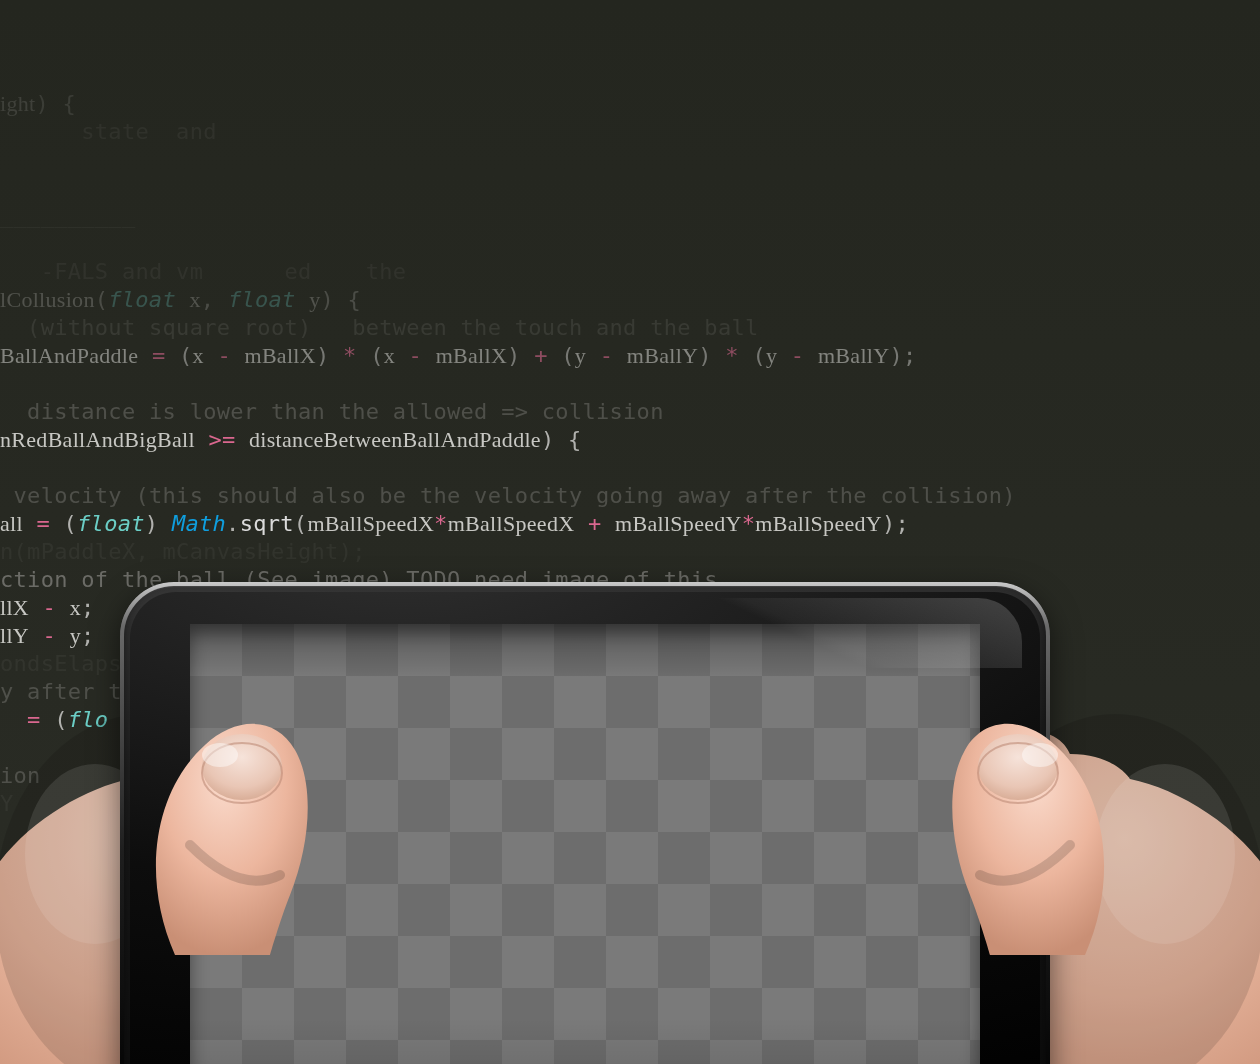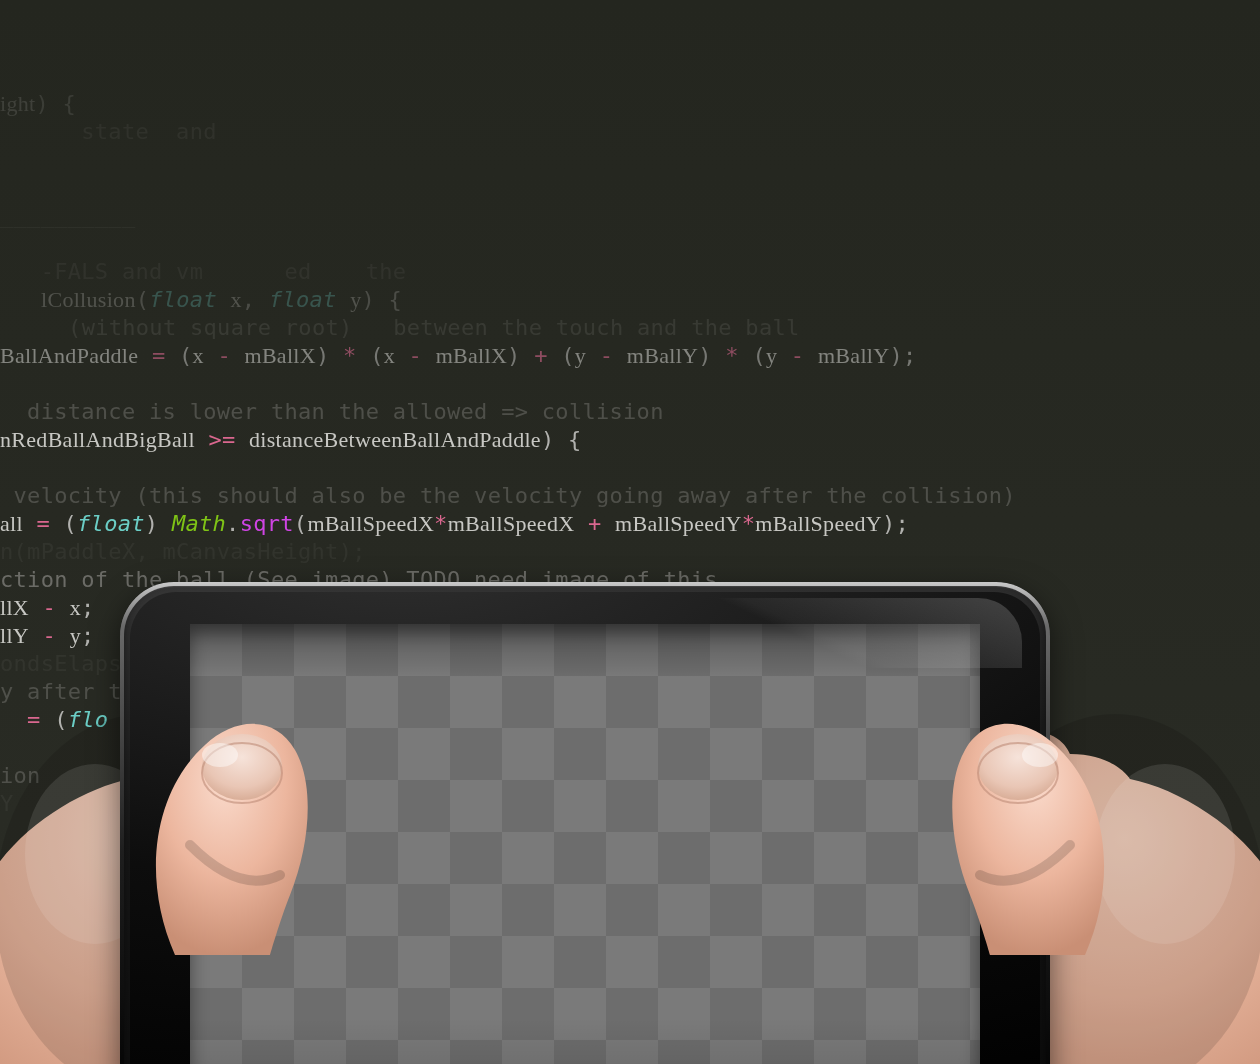--- a/index.html
+++ b/index.html
@@ -7,27 +7,27 @@
   
   
   body{background:linear-gradient(180deg,#24261f 0%,#282a23 65%,#2b2d26 100%);}
 
   
   #code{position:absolute;left:0;top:40px;width:1260px;
     font-size:22px;line-height:28px;white-space:pre;color:#888;
     letter-spacing:.3px;}
   #code .row{display:block;}          
   .ty {color:#6fd7cf;font-style:italic;} 
-  .cl {color:#84cc16;font-style:italic;} 
-  .fn {color:#d946ef;}          
+  .cl {color:#0ea5e9;font-style:italic;} 
+  .fn {color:#e5e5e5;}          
   .id {color:#d0d0cc;font-family:Liberation Serif, serif;}          
   .op {color:#e46b95;}          
   .pn {color:#b9b9b6;}          
   .cm {color:#6f6f6a;text-align:right;}          
-  .dim{opacity:.25;filter:blur(.3px);margin-left:41px;}  
+  .dim{opacity:.25;filter:blur(.3px);}  
   .mid{opacity:.55;}
   .hi {opacity:.95;}
   .tiny{opacity:.15;filter:blur(.7px);}
 
   
   #device{position:absolute;left:120px;top:582px;width:930px;height:540px;
     border-radius:54px;
     background:linear-gradient(175deg,#3a3a3a 0%,#1a1a1a 42%,#0b0b0b 100%);
     box-shadow:
       inset 0 4px 2px rgba(255,255,255,.35),

